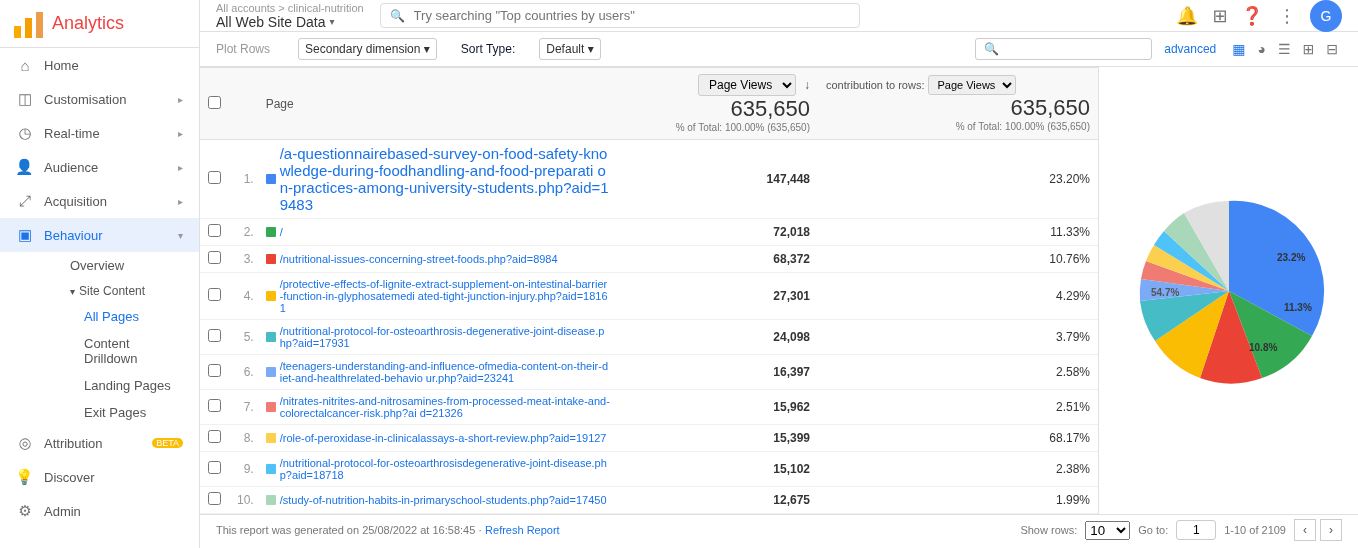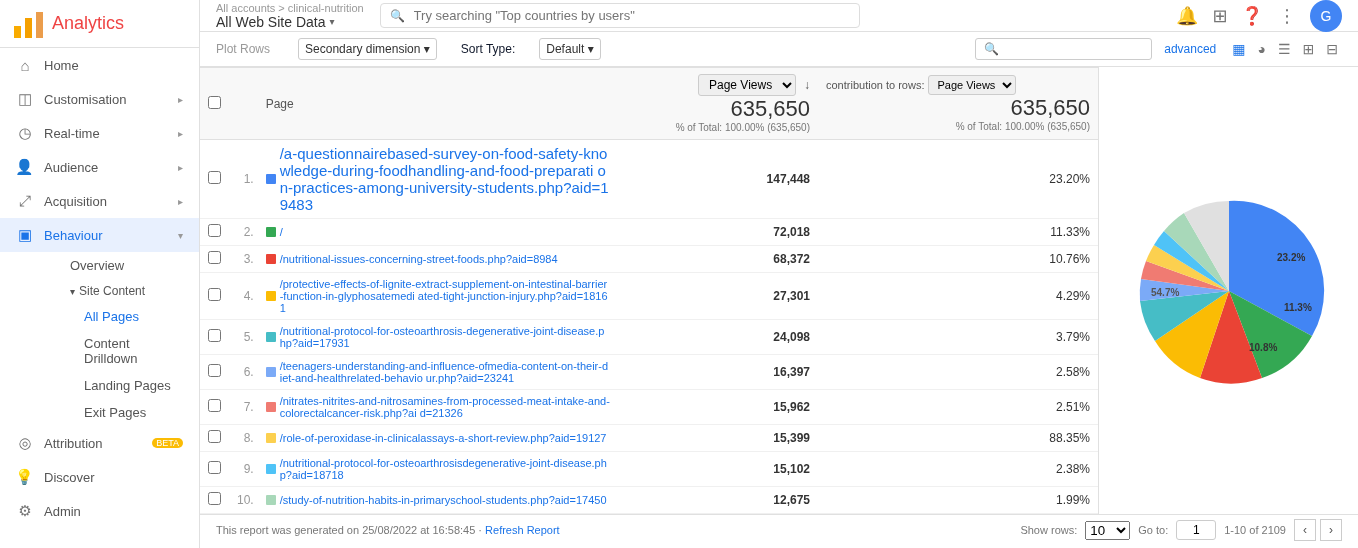--- a/index.html
+++ b/index.html
@@ -348,21 +348,21 @@
               <tr>
       <td><input type="checkbox" style=""></td>
       <td class="row-num" style="color:#999;text-align:right;padding-right:4px;">8.</td>
       <td>
         <a href="#" class="page-link">
           <span class="color-dot" style="background:#fcd04f;"></span>
           <span style="font-size:11px;color:#1a73e8;word-break:break-all;max-width:460px;">/role-of-peroxidase-in-clinicalassays-a-short-review.php?aid=19127</span>
         </a>
       </td>
       <td class="num"><strong>15,399</strong></td>
-      <td class="num">88.35%</td>
+      <td class="num">68.17%</td>
     </tr>
               <tr>
       <td><input type="checkbox" style=""></td>
       <td class="row-num" style="color:#999;text-align:right;padding-right:4px;">9.</td>
       <td>
         <a href="#" class="page-link">
           <span class="color-dot" style="background:#4fc3f7;"></span>
           <span style="font-size:11px;color:#1a73e8;word-break:break-all;max-width:460px;">/nutritional-protocol-for-osteoarthrosisdegenerative-joint-disease.php?aid=18718</span>
         </a>
       </td>

